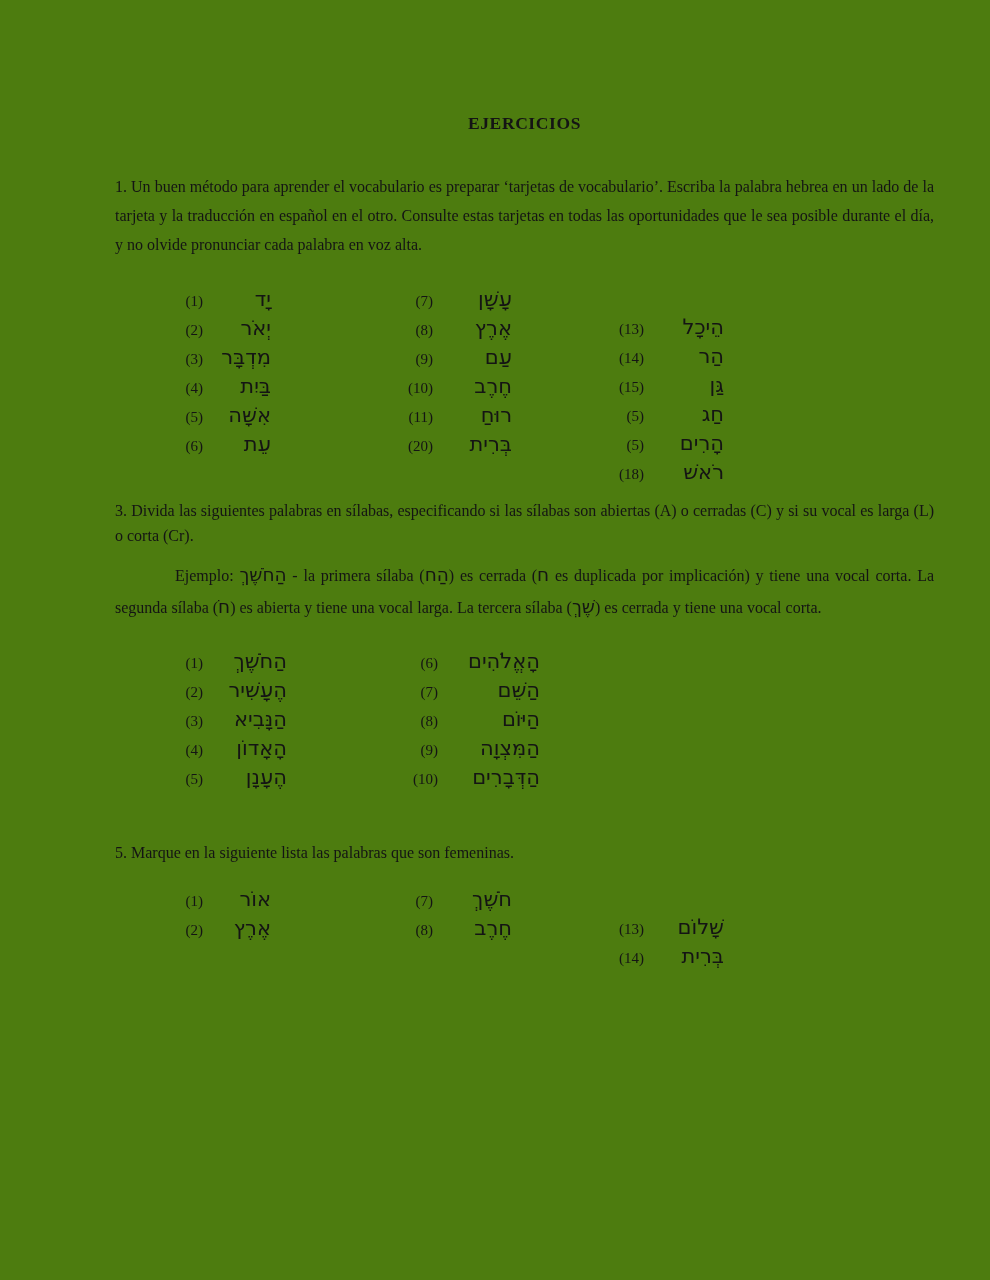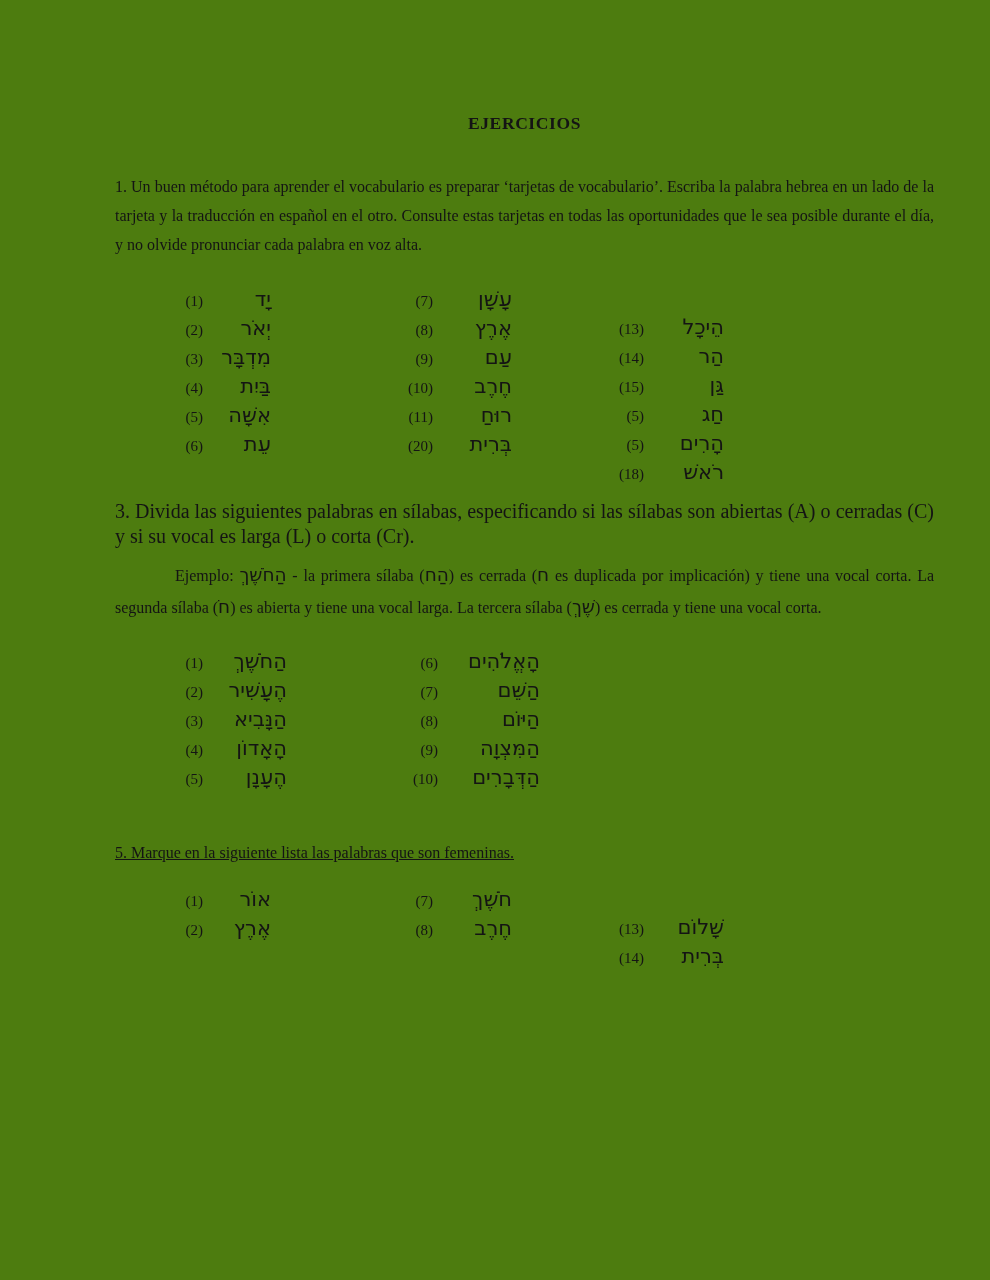--- a/index.html
+++ b/index.html
@@ -22,29 +22,29 @@
     letter-spacing: 0.6px;
     margin: 0 0 38px 0;
   }
   .para {
     font-size: 16px;
     line-height: 29px;
     text-align: justify;
     margin: 0;
   }
   .para-tight {
-    font-size: 20px;
+    font-size: 16px;
     line-height: 24.5px;
     text-align: justify;
     margin: 0;
   }
   .intro2 { margin-top: 46px; }
   .intro3 { margin-top: 40px; }
   .ex4    { margin-top: 44px; }
-  .intro5 { margin-top: 46px; text-decoration: underline; }
+  .intro5 { margin-top: 46px; }
   .example-para {
     font-size: 16px;
     line-height: 30.5px;
     text-align: justify;
     text-indent: 60px;
     margin: 12px 0 0 0;
   }
   .heb-inline {
     font-family: "DejaVu Sans", "Liberation Serif", sans-serif;
     font-size: 18.5px;

